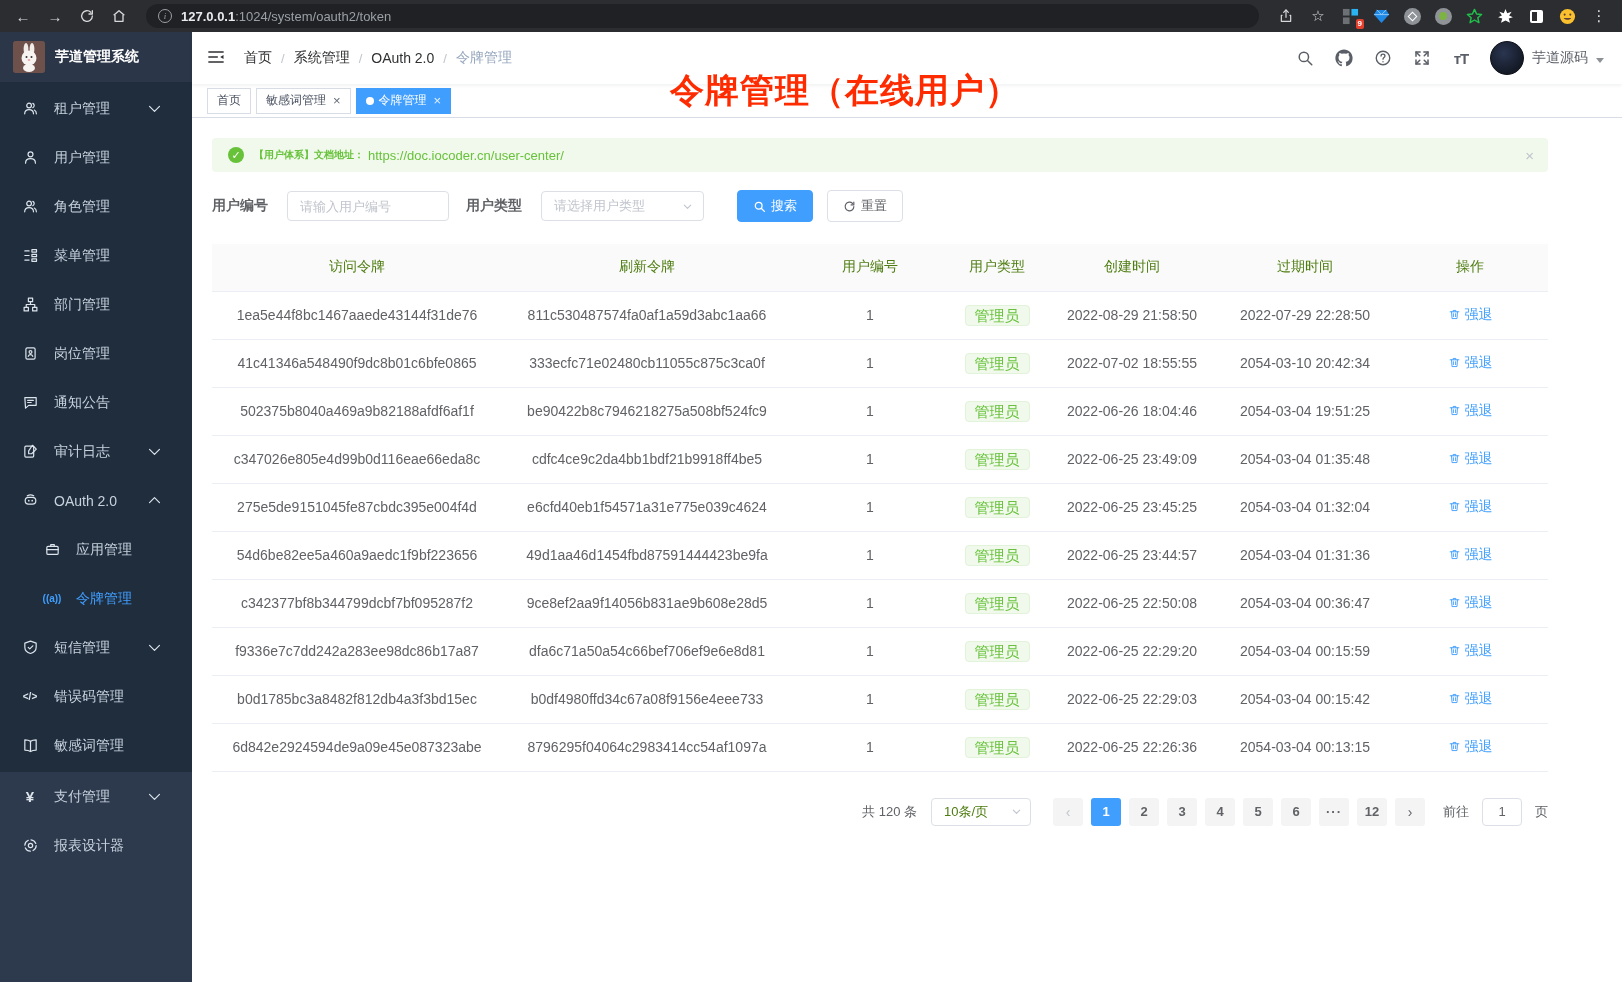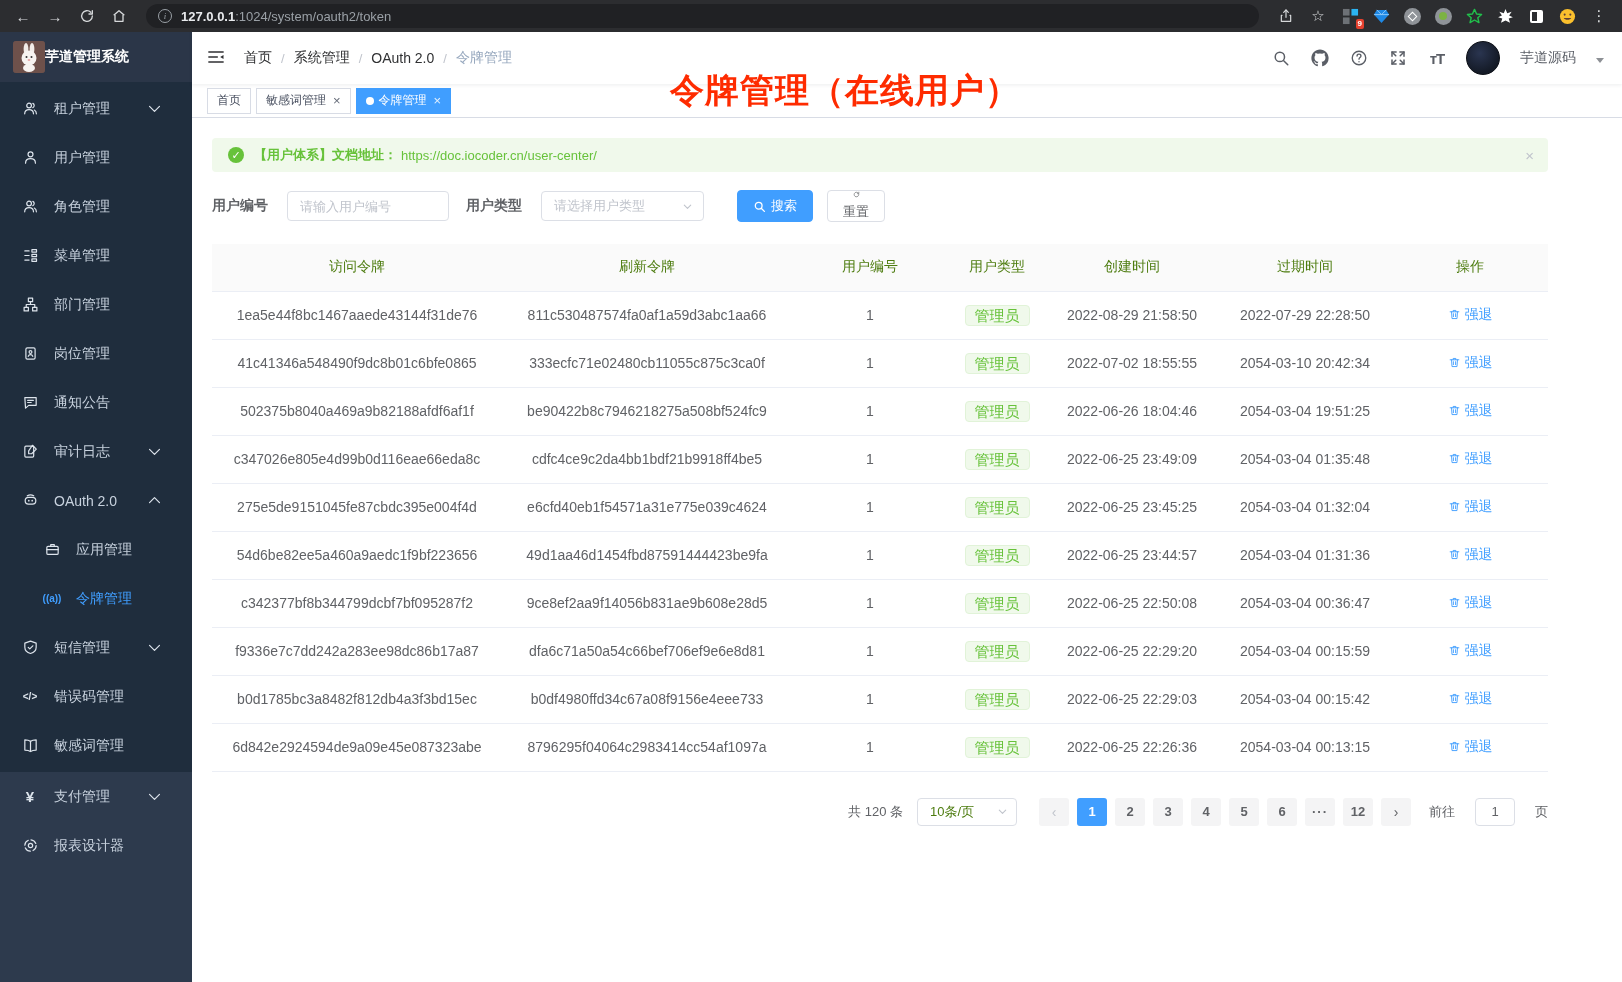--- a/index.html
+++ b/index.html
@@ -20,21 +20,21 @@
   .badge-red { position:absolute; right:-5px; bottom:-4px; background:#e4402e; color:#fff; font-size:8px; line-height:10px; padding:0 2px; border-radius:2px; font-weight:700; }
   .circle-gray { width:17px; height:17px; border-radius:50%; background:#8f9398; display:flex; align-items:center; justify-content:center; }
   .circle-gray .inner-green { width:8px; height:8px; border-radius:50%; background:#7cb342; }
   .circle-gray .dia { width:7px; height:7px; border:1.4px solid #fff; transform:rotate(45deg); }
   .sq-white { width:13px; height:13px; border:2px solid #fff; border-radius:2px; position:relative; }
   .sq-white::after { content:""; position:absolute; top:0; right:0; width:4px; height:100%; background:#fff; }
 
   
   .app { display:flex; height:950px; }
   .sidebar { width:192px; background:#2d3a4d; display:flex; flex-direction:column; flex:0 0 auto; }
-  .logo-bar { height:50px; background:#2b3648; display:flex; align-items:center; padding:0 13px; flex:0 0 auto; }
+  .logo-bar { height:50px; background:#2b3648; display:flex; align-items:center; gap:10px; padding:0 13px; flex:0 0 auto; }
   .logo-img { width:32px; height:32px; border-radius:3px; overflow:hidden; flex:0 0 auto; }
   .logo-title { color:#fff; font-size:14px; font-weight:700; white-space:nowrap; }
   .menu-group { background:#1f2d3d; padding:2px 0; }
   .menu-item { height:49px; display:flex; align-items:center; padding:0 14px 0 21px; font-size:14px; color:#c8d2de; cursor:pointer; white-space:nowrap; }
   .menu-item .icn { width:18px; height:18px; margin-right:15px; color:#dde4ec; flex:0 0 auto; display:flex; align-items:center; justify-content:center; }
   .menu-item .icn svg { width:17px; height:17px; display:block; }
   .menu-item.sub { padding-left:43px; }
   .menu-item.active { color:#409eff; }
   .menu-item.active .icn { color:#409eff; }
   .mi-label { flex:0 1 auto; overflow:hidden; }
@@ -47,70 +47,70 @@
   .hamburger { width:22px; height:22px; color:#303133; cursor:pointer; display:flex; }
   .hamburger svg { width:20px; height:20px; }
   .breadcrumb { display:flex; align-items:center; margin-left:16px; font-size:14px; }
   .crumb { color:#303133; cursor:pointer; }
   .crumb.last { color:#97a8be; cursor:default; }
   .crumb-sep { color:#c0c4cc; margin:0 9px; font-size:13px; }
   .nav-right { margin-left:auto; display:flex; align-items:center; gap:19px; color:#5a5e66; }
   .nav-icon { width:20px; height:20px; display:flex; align-items:center; justify-content:center; cursor:pointer; color:#5a5e66; }
   .nav-icon svg { width:18px; height:18px; }
   .font-ico { font-size:15px; font-weight:700; letter-spacing:-1px; }
-  .user-box { display:flex; align-items:center; gap:20px; cursor:pointer; }
+  .user-box { display:flex; align-items:center; gap:8px; cursor:pointer; }
   .user-avatar { width:34px; height:34px; border-radius:50%; background:radial-gradient(circle at 40% 35%, #2a3550 0%, #141a26 70%); border:1px solid #0c0f16; }
   .user-name { font-size:14px; color:#5a5e66; }
   .caret { width:0; height:0; border-left:4px solid transparent; border-right:4px solid transparent; border-top:5px solid #8d9095; margin-top:4px; }
 
   .tags-bar { height:34px; border-bottom:1px solid #d8dce5; background:#fff; display:flex; align-items:center; padding:0 15px; gap:5px; flex:0 0 auto; }
   .tag-tab { height:26px; display:inline-flex; align-items:center; gap:5px; border:1px solid #d8dce5; background:#fff; color:#495060; font-size:12px; padding:0 9px; cursor:pointer; white-space:nowrap; }
   .tag-tab .dot { width:8px; height:8px; border-radius:50%; background:#fff; display:none; }
   .tag-tab.active { background:#409eff; border-color:#409eff; color:#fff; }
   .tag-tab.active .dot { display:inline-block; }
   .tag-close { font-size:13px; line-height:1; margin-left:2px; opacity:.85; }
 
   .annotation { position:absolute; left:478px; top:36px; font-size:34px; font-weight:700; color:#fe2b00; z-index:6; white-space:nowrap; pointer-events:none; letter-spacing:1px; }
 
   .content { padding:20px; flex:1; overflow:hidden; }
   .alert { width:1336px; height:34px; background:#f0f9eb; border-radius:4px; display:flex; align-items:center; padding:0 16px; position:relative; }
   .alert-check { width:16px; height:16px; border-radius:50%; background:#67c23a; color:#fff; font-size:11px; display:flex; align-items:center; justify-content:center; margin-right:10px; flex:0 0 auto; }
-  .alert-text { font-size:13px; color:#67c23a; font-weight:700; }
+  .alert-text { font-size:10px; color:#67c23a; font-weight:700; }
   .alert-link { font-size:13px; color:#67c23a; font-weight:400; margin-left:4px; cursor:pointer; text-decoration:none; }
   .alert-close { position:absolute; right:14px; top:50%; transform:translateY(-50%); color:#c0c4cc; font-size:15px; cursor:pointer; }
 
   .filters { display:flex; align-items:center; margin-top:18px; }
   .f-label { font-size:14px; font-weight:700; color:#606266; margin-right:19px; white-space:nowrap; }
   .f-input { width:162px; height:30px; border:1px solid #dcdfe6; border-radius:4px; padding:0 12px; font-size:13px; color:#606266; outline:none; font-family:inherit; }
   .f-input::placeholder { color:#c0c4cc; }
   .f-group { display:flex; align-items:center; margin-right:17px; }
   .f-select { width:163px; height:30px; border:1px solid #dcdfe6; border-radius:4px; padding:0 10px 0 12px; font-size:13px; color:#c0c4cc; display:flex; align-items:center; justify-content:space-between; cursor:pointer; background:#fff; }
   .f-select svg { width:11px; height:11px; color:#c0c4cc; }
   .btn { height:32px; border-radius:4px; font-size:13px; display:inline-flex; align-items:center; gap:5px; padding:0 15px; cursor:pointer; border:1px solid transparent; font-family:inherit; }
   .btn svg { width:13px; height:13px; }
   .btn-primary { background:#409eff; color:#fff; border-color:#409eff; margin-left:16px; }
-  .btn-plain { background:#fff; color:#606266; border-color:#dcdfe6; margin-left:14px;flex-direction:column; }
+  .btn-plain { background:#fff; color:#606266; border-color:#dcdfe6; margin-left:14px; }
 
   table.grid { margin-top:22px; width:1336px; border-collapse:collapse; table-layout:fixed; text-align:center; }
   .grid th { height:47px; font-size:14px; color:#4d7c0f; font-weight:400; background:#fafafa; border-bottom:1px solid #ebeef5; padding:0 6px; }
   .grid td { height:48px; font-size:14px; color:#606266; border-bottom:1px solid #ebeef5; padding:0 6px; white-space:nowrap; overflow:hidden; }
   .tag-success { display:inline-block; background:#f0f9eb; border:1px solid #e1f3d8; color:#67c23a; font-size:15px; line-height:19px; padding:0 9px; border-radius:4px; }
   .act-link { color:#409eff; display:inline-flex; align-items:center; gap:4px; cursor:pointer; font-size:14px; }
   .act-link svg { width:13px; height:13px; }
 
   .pagination { margin-top:26px; width:1336px; display:flex; justify-content:flex-end; align-items:center; font-size:13px; color:#606266; }
   .pg-total { margin-right:14px; }
   .pg-size { width:100px; height:28px; border:1px solid #dcdfe6; border-radius:4px; display:flex; align-items:center; justify-content:space-between; padding:0 8px 0 12px; color:#4d7c0f; cursor:pointer; margin-right:18px; background:#fff; }
   .pg-size svg { width:11px; height:11px; color:#c0c4cc; }
   .pg-btn { min-width:30px; height:28px; background:#f4f4f5; color:#606266; border-radius:3px; display:flex; align-items:center; justify-content:center; margin:0 4px; font-weight:700; cursor:pointer; padding:0 5px; }
   .pg-btn.arrow { font-weight:400; font-size:14px; }
   .pg-btn.disabled { color:#c0c4cc; cursor:default; }
   .pg-btn.active { background:#409eff; color:#fff; }
   .pg-ellipsis { letter-spacing:1px; }
-  .pg-jump { display:flex; align-items:center; margin-left:14px; gap:20px; }
+  .pg-jump { display:flex; align-items:center; margin-left:14px; gap:13px; }
   .pg-input { width:40px; height:28px; border:1px solid #dcdfe6; border-radius:4px; text-align:center; font-size:13px; color:#606266; outline:none; font-family:inherit; }
 </style>
 </head>
 <body>
 
 <div class="browser-bar">
   <span class="bnav">←</span>
   <span class="bnav">→</span>
   <span class="bnav">
     <svg viewBox="0 0 24 24" fill="none" stroke="currentColor" stroke-width="2" stroke-linecap="round">

